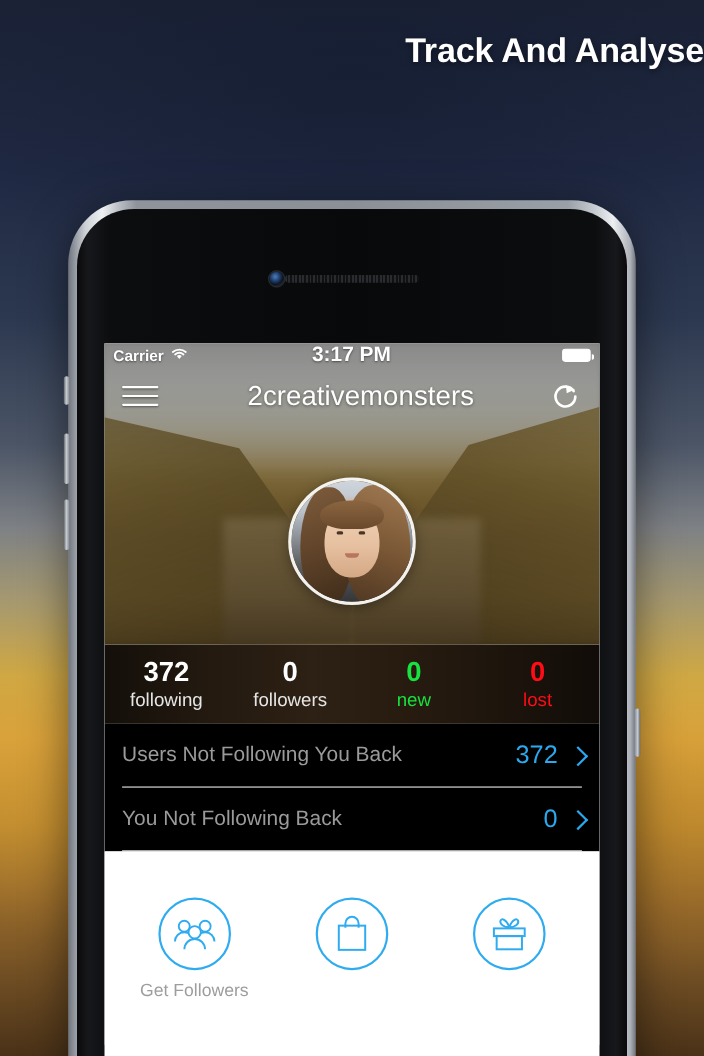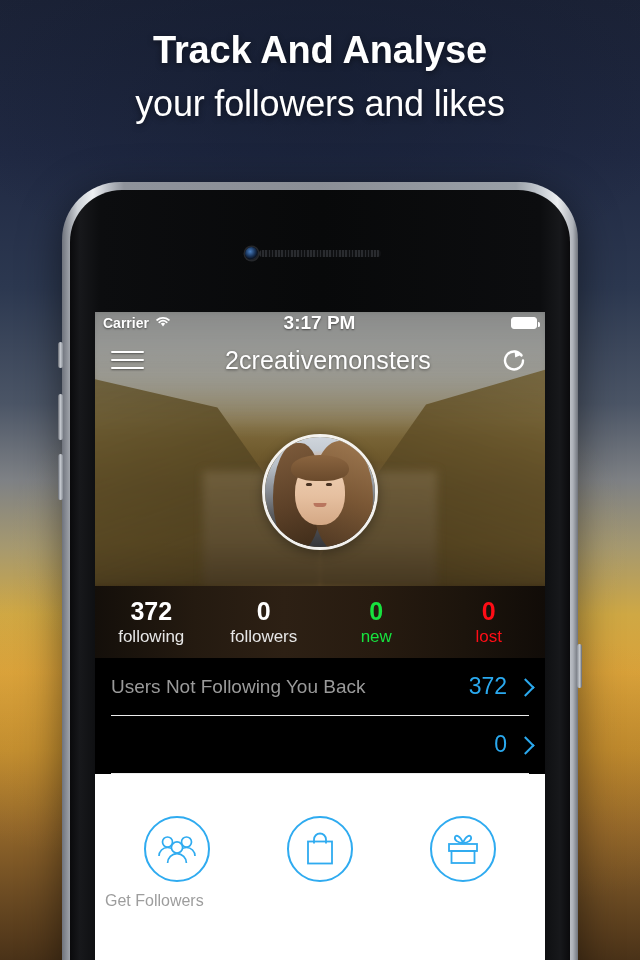--- a/index.html
+++ b/index.html
@@ -39,22 +39,22 @@
   }
 
   
   .headline{
     position:absolute; left:0; right:0; top:26px;
     text-align:center; color:#fff;
     text-shadow:0 2px 6px rgba(0,0,0,.45);
     z-index:6;
   }
   .headline .l1{
-    display:block; font-size:38px; font-weight:bold;
-    letter-spacing:-.2px; line-height:1.28;
+    display:block; font-size:31px; font-weight:bold;
+    letter-spacing:-.2px; line-height:1.28;text-align:right;
   }
   .headline .l2{
     display:block; font-size:36px; font-weight:400;
     letter-spacing:-.2px; line-height:1.32; margin-top:5px;
   }
 
   
   .phone{
     position:absolute; left:62px; top:182px;
     width:516px; height:820px;
@@ -250,39 +250,38 @@
   }
   .row .chev::before{
     content:""; position:absolute; left:0; top:3px;
     width:11px; height:11px;
     border-right:2.4px solid #2aa9ef; border-top:2.4px solid #2aa9ef;
     transform:rotate(45deg);
   }
 
   
   .actions{ display:flex; padding:42px 10px 0; background:#fff; }
-  .action{ flex:1; text-align:left; cursor:pointer; }
+  .action{ flex:1; text-align:center; cursor:pointer; }
   .act-circle{
     width:66px; height:66px; margin:0 auto 10px;
     border:2px solid #2fabf0; border-radius:50%;
     display:flex; align-items:center; justify-content:center;
   }
   .act-label{ font-size:16px; color:#9d9d9d; }
 
   .scrollpad{ height:40px; background:#fff; }
 </style>
 </head>
 <body>
 
 <div class="backdrop"></div>
 <div class="backdrop-blurglow"></div>
 
 <div class="headline">
   <span class="l1">Track And Analyse</span>
-  <span class="l2">your followers and likes</span>
 </div>
 
 <div class="phone">
   <div class="phone-inner">
     <div class="speaker"></div>
     <div class="camera"></div>
   </div>
   <div class="btn-side btn-mute"></div>
   <div class="btn-side btn-volup"></div>
   <div class="btn-side btn-voldn"></div>
@@ -363,20 +362,21 @@
     </div>
   </div>
 
   <div class="list">
     <div class="row">
       <span class="rlabel">Users Not Following You Back</span>
       <span class="rvalue">372</span>
       <span class="chev"></span>
     </div>
     <div class="row">
+      <span class="rlabel">You Not Following Back</span>
       <span class="rvalue">0</span>
       <span class="chev"></span>
     </div>
   </div>
 
   <div class="actions">
 
     <div class="action">
       <div class="act-circle">
         <svg width="42" height="34" viewBox="0 0 42 34">

